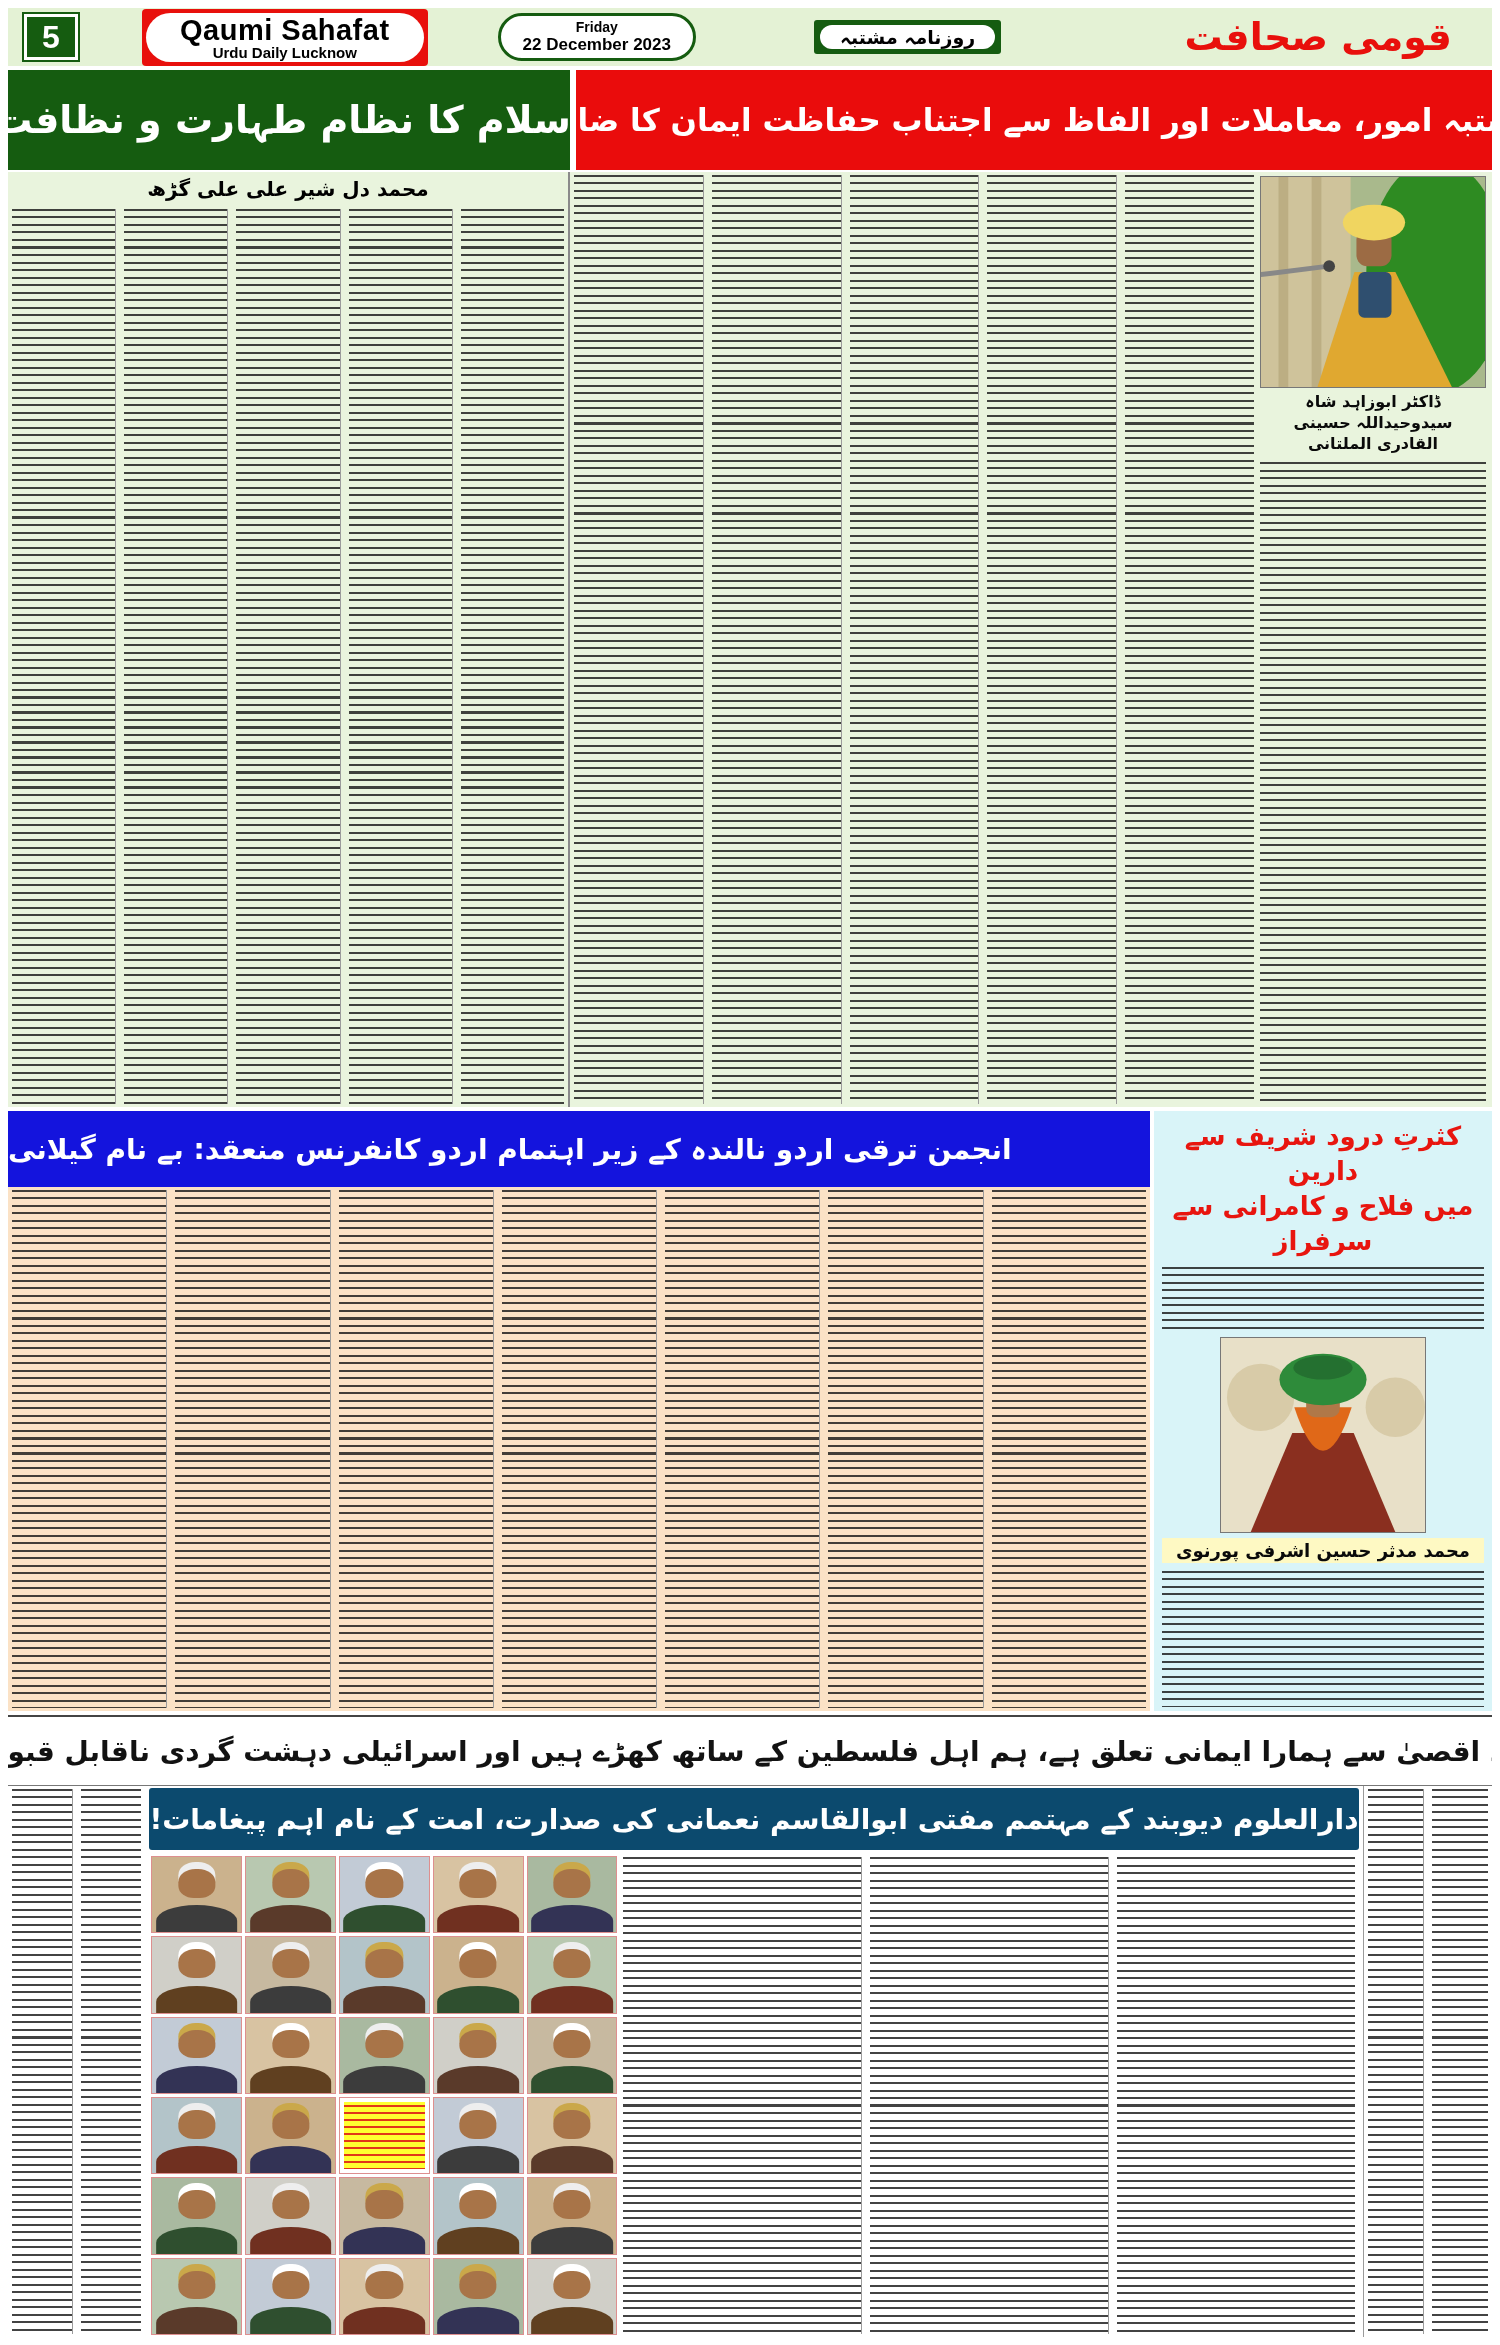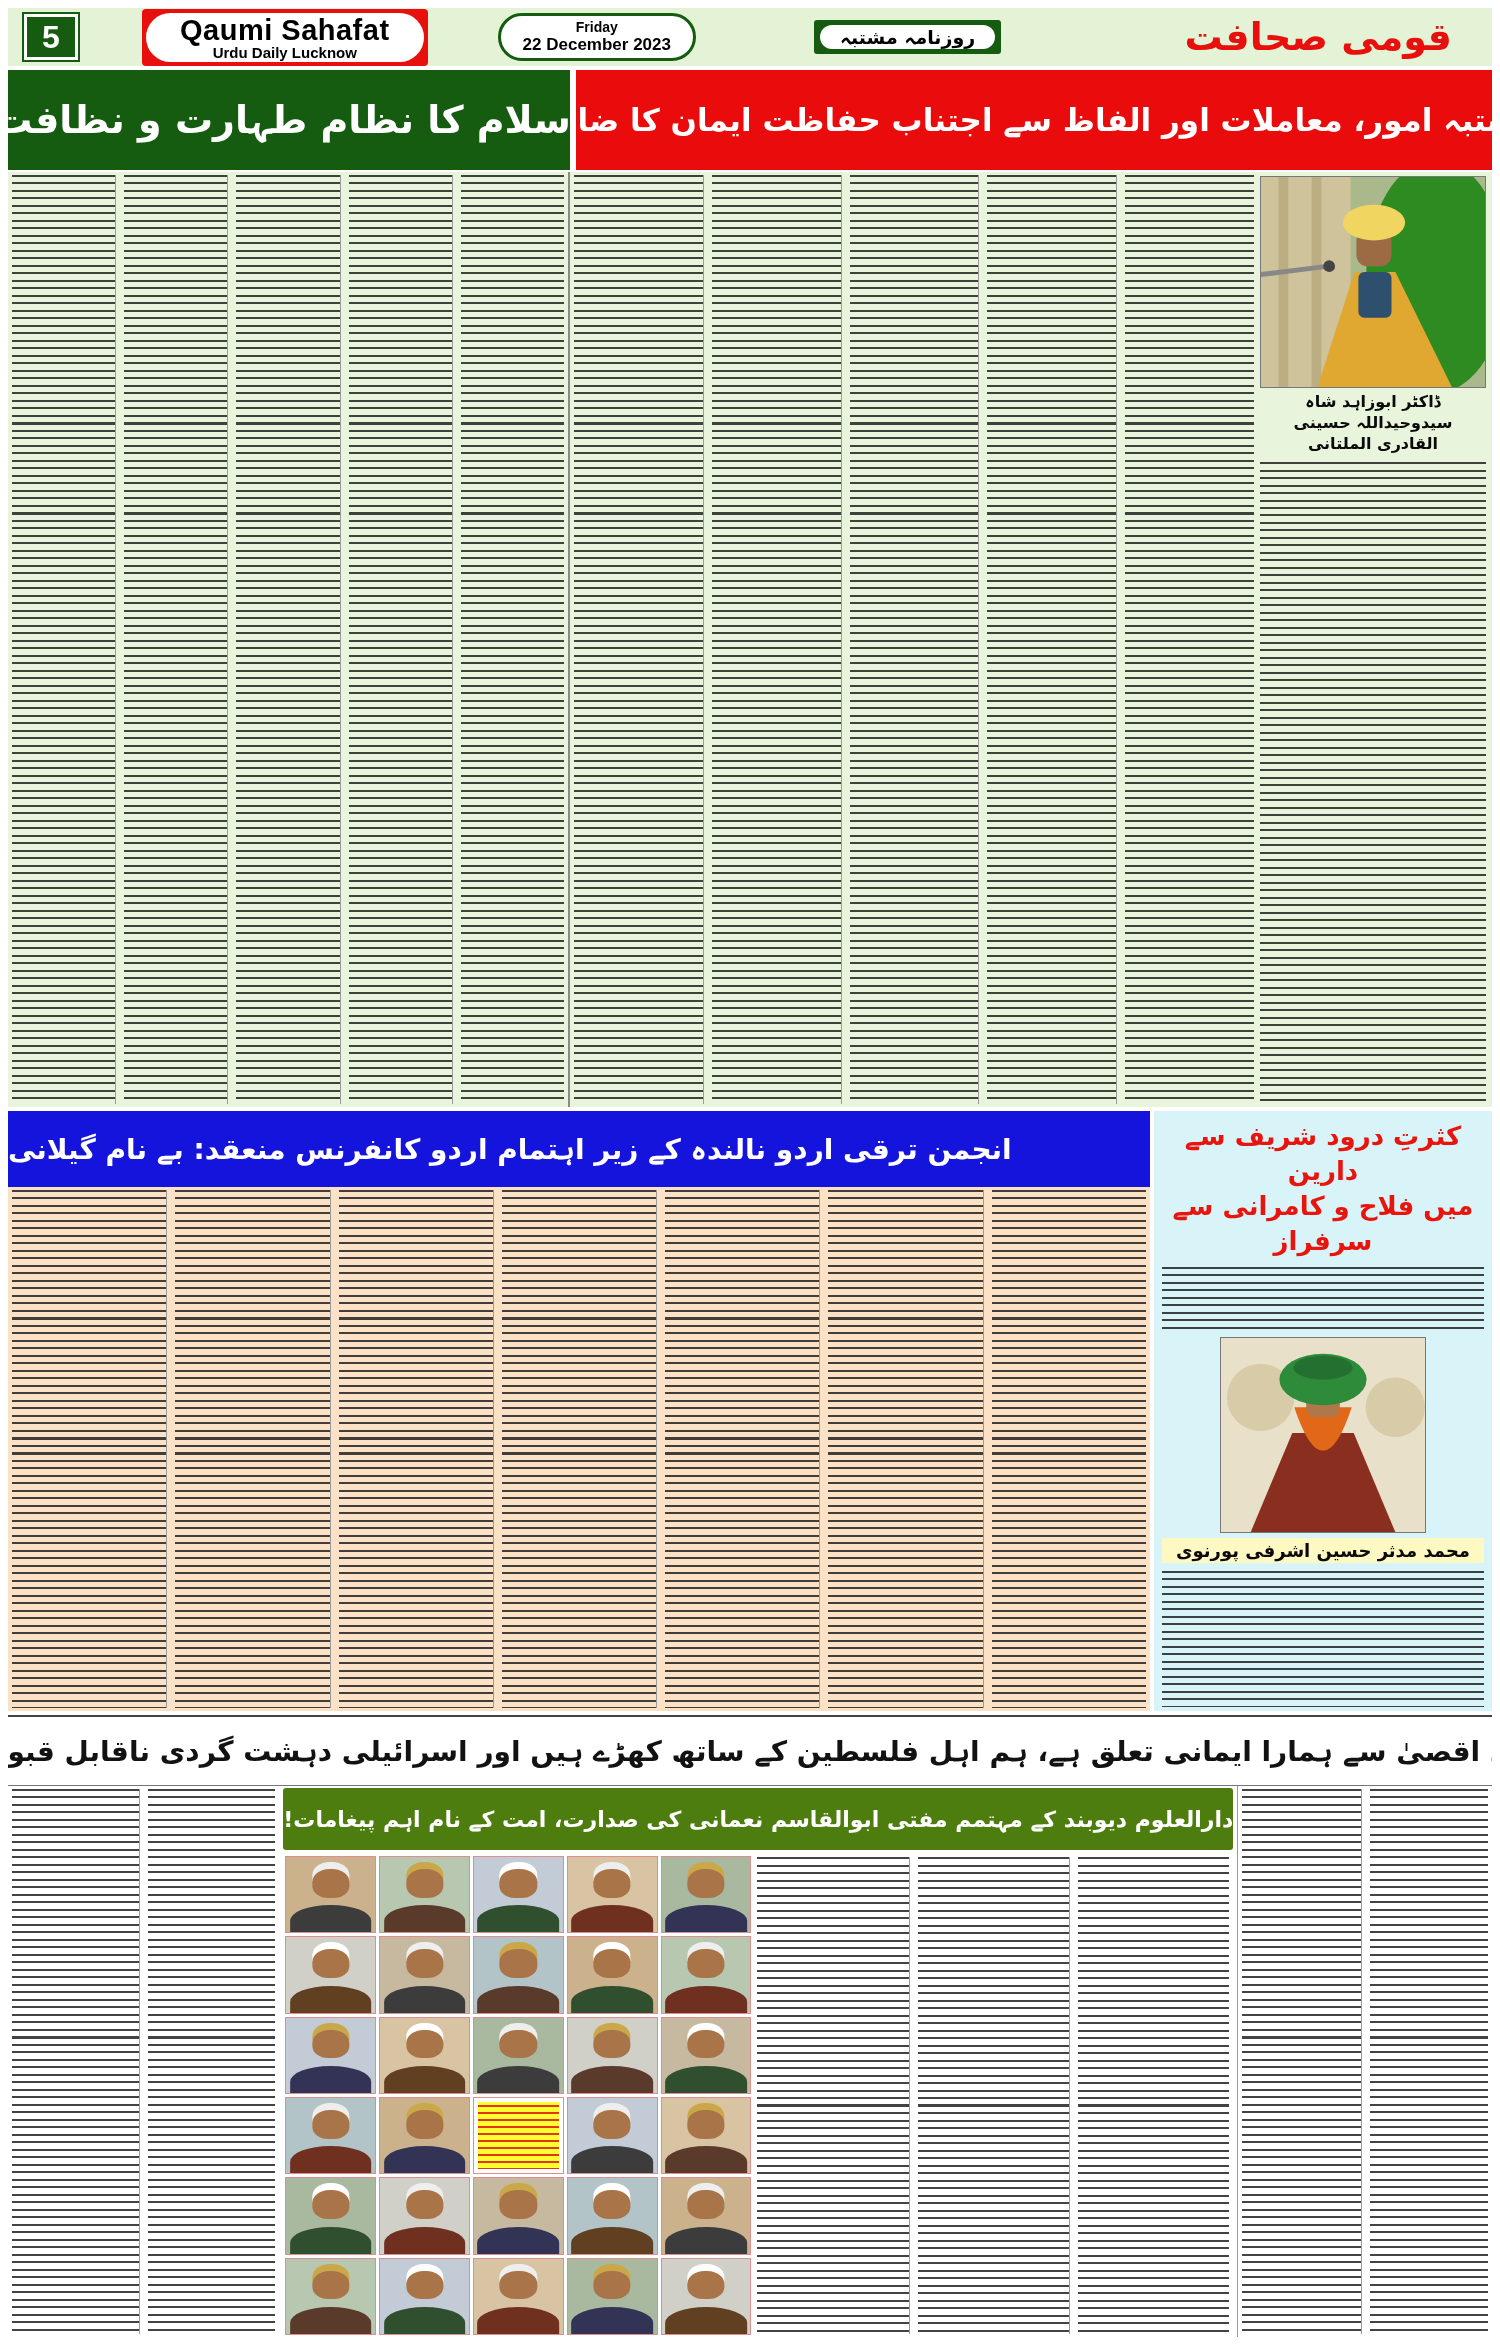--- a/index.html
+++ b/index.html
@@ -59,21 +59,21 @@
   .mid-right .post-sim { width:100%; flex:1; margin-top:8px; }
 
   
   .bottom-strip { height:70px; display:flex; align-items:center; justify-content:center; color:#121212; font-weight:800; font-size:28px; direction:rtl; white-space:nowrap; overflow:hidden; border-top:2px solid #444; margin-top:4px; }
 
   
   .bottom-section { height:552px; display:flex; border-top:1px solid #777; }
   .bz-left { width:322px; }
   .bz-left .cols, .bz-right .cols { height:100%; }
   .bz-mid { flex:1; display:flex; flex-direction:column; padding:0 4px; }
-  .banner-green { height:62px; background:#4d7c0f; color:#fff; display:flex; align-items:center; justify-content:flex-end; font-weight:800; font-size:22px; direction:rtl; white-space:nowrap; overflow:hidden; border-radius:3px; margin:2px 0 4px; }
+  .banner-green { height:62px; background:#0c4a6e; color:#fff; display:flex; align-items:center; justify-content:flex-end; font-weight:800; font-size:28px; direction:rtl; white-space:nowrap; overflow:hidden; border-radius:3px; margin:2px 0 4px; }
   .bz-mid-row { flex:1; display:flex; }
   .photo-grid { width:470px; display:grid; grid-template-columns:repeat(5,1fr); grid-auto-rows:1fr; gap:3px; background:#fff; padding:2px; }
   .portrait { position:relative; border:1px solid #dd8f8f; background:var(--pbg,#cbb28d); overflow:hidden; }
   .portrait::before { content:""; position:absolute; top:16%; left:50%; transform:translateX(-50%); width:42%; height:38%; background:var(--face,#a87448); border-radius:46% 46% 42% 42%; box-shadow:0 -7px 0 0 var(--hat,#eeeeee); }
   .portrait::after { content:""; position:absolute; bottom:-6%; left:50%; transform:translateX(-50%); width:92%; height:42%; background:var(--sh,#3c3c3c); border-radius:50% 50% 0 0; }
   .note-cell { background:#ffff30 !important; }
   .note-cell::before, .note-cell::after { display:none; }
   .note-cell { background-image:repeating-linear-gradient(to bottom, rgba(220,20,20,.85) 0 2px, transparent 2px 7px) !important; background-clip:content-box !important; padding:4px; }
   .bz-mid-row .cols { flex:1; }
   .bz-right { width:302px; border-left:1px solid #9b9b9b; }
@@ -107,20 +107,21 @@
     <div class="hl-green">
       <span>اسلام کا نظام طہارت و نظافت</span>
     </div>
     <div class="hl-red">
       <span>مشتبہ امور، معاملات اور الفاظ سے اجتناب حفاظت ایمان کا ضامن</span>
     </div>
   </div>
 
   <div class="top-articles">
     <div class="art-left">
+      <div class="byline">محمد دل شیر علی علی گڑھ</div>
       <div class="cols">
           <div class="col"></div>
           <div class="col"></div>
           <div class="col"></div>
           <div class="col"></div>
           <div class="col"></div>
         </div>
     </div>
     <div class="art-right">
       <div class="cols">

